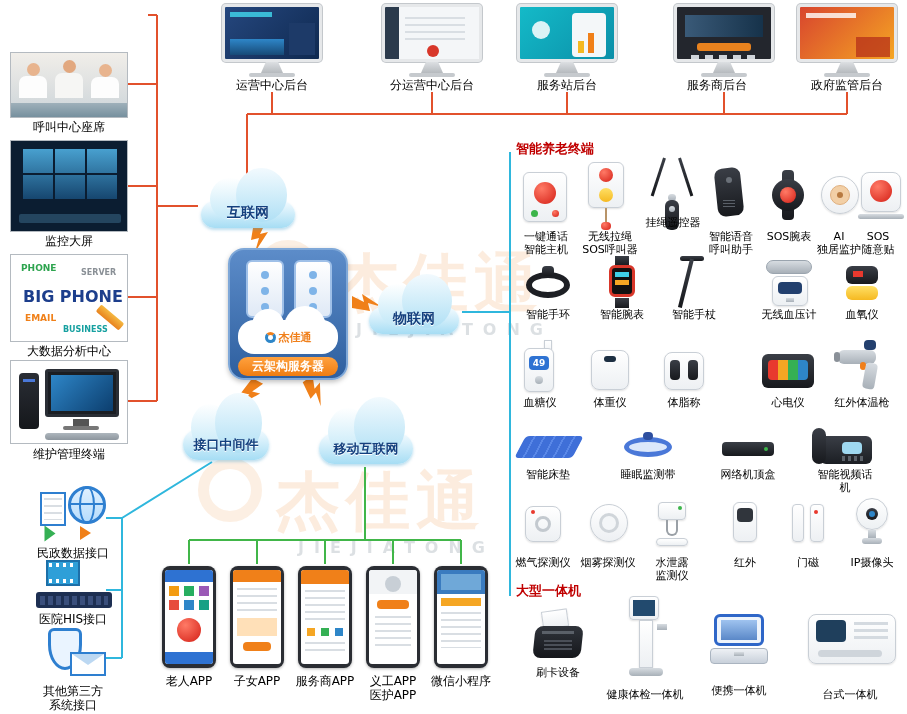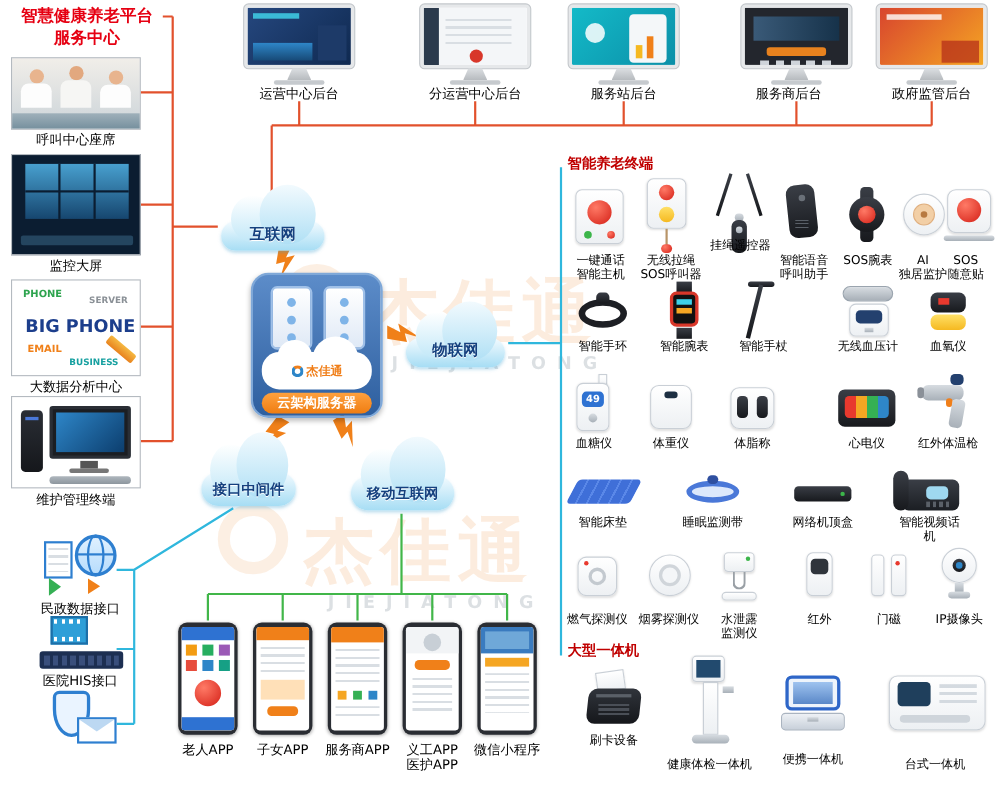--- a/index.html
+++ b/index.html
@@ -79,24 +79,20 @@
       <path d="M365,467 V540 M189,540 H461 M189,540 V564 M257,540 V564 M325,540 V564 M393,540 V564 M461,540 V564"></path>
     </g>
     <g fill="#f08019" stroke="none">
       <use href="#bolt" transform="translate(258,222)"></use>
       <use href="#bolt" transform="translate(352,304) rotate(-90)"></use>
       <use href="#bolt" transform="translate(256,380) rotate(28)"></use>
       <use href="#bolt" transform="translate(306,380) rotate(-35)"></use>
     </g>
   </svg>
 
-  <div class="abs" style="left:4px;top:5px;width:150px;text-align:center;z-index:3">
-    <div style="font-size:15px;font-weight:bold;color:#e60012;line-height:1.3">智慧健康养老平台</div>
-    <div style="font-size:15px;font-weight:bold;color:#e60012;line-height:1.3">服务中心</div>
-  </div>
 
   <div class="photo" style="left:10px;top:52px;width:118px;height:66px;background:linear-gradient(#f1eee9,#ccd4d9)">
     <div class="u cir" style="left:16px;top:10px;width:13px;height:13px;background:#e8b48e"></div>
     <div class="u" style="left:8px;top:23px;width:28px;height:22px;background:#fdfdfd;border-radius:7px 7px 0 0"></div>
     <div class="u cir" style="left:52px;top:7px;width:13px;height:13px;background:#e2a87f"></div>
     <div class="u" style="left:44px;top:20px;width:28px;height:25px;background:#f6f6f4;border-radius:7px 7px 0 0"></div>
     <div class="u cir" style="left:88px;top:11px;width:13px;height:13px;background:#e8b48e"></div>
     <div class="u" style="left:80px;top:24px;width:28px;height:21px;background:#fdfdfd;border-radius:7px 7px 0 0"></div>
     <div class="u" style="left:0;bottom:0;width:118px;height:14px;background:linear-gradient(#9fb0ba,#76909e)"></div>
   </div>
@@ -150,20 +146,22 @@
     <div class="u" style="left:0;top:32px;width:76px;height:16px;background:#1d2f52;border-radius:3px"></div>
     <div class="u" style="left:4px;top:36px;width:68px;height:9px;background:repeating-linear-gradient(90deg,#3a4f7c 0 5px,transparent 5px 8px)"></div>
   </div>
   <div class="lbl" style="left:8px;top:612px;width:130px">医院HIS接口</div>
 
   <div class="dev" style="left:44px;top:628px;width:64px;height:56px">
     <div class="u" style="left:4px;top:0;width:34px;height:42px;border:3px solid #2e7fd0;border-radius:6px 6px 50% 50%/6px 6px 60% 60%;background:#eaf4ff"></div>
     <div class="u" style="left:26px;top:24px;width:36px;height:24px;background:#fff;border:2px solid #2e7fd0"></div>
     <div class="u" style="left:28px;top:26px;width:0;height:0;border-left:16px solid transparent;border-right:16px solid transparent;border-top:11px solid #bcd8f2"></div>
   </div>
+  <div class="lbl" style="left:8px;top:684px;width:130px">其他第三方
+系统接口</div>
 
   <div class="mon" style="left:222px;top:4px;width:100px">
     <div class="mscr">
         <div class="minner" style="background:linear-gradient(135deg,#25477e,#0f2950)">
       <div class="u" style="left:5px;top:5px;width:42px;height:5px;background:#3fd0e8;opacity:.85"></div>
       <div class="u" style="left:5px;top:32px;width:54px;height:16px;background:linear-gradient(#2e86c8,#174a77)"></div>
       <div class="u" style="left:64px;top:16px;width:26px;height:32px;background:#1d3a68"></div>
     </div>
       </div>
     <div class="mstand"></div>

